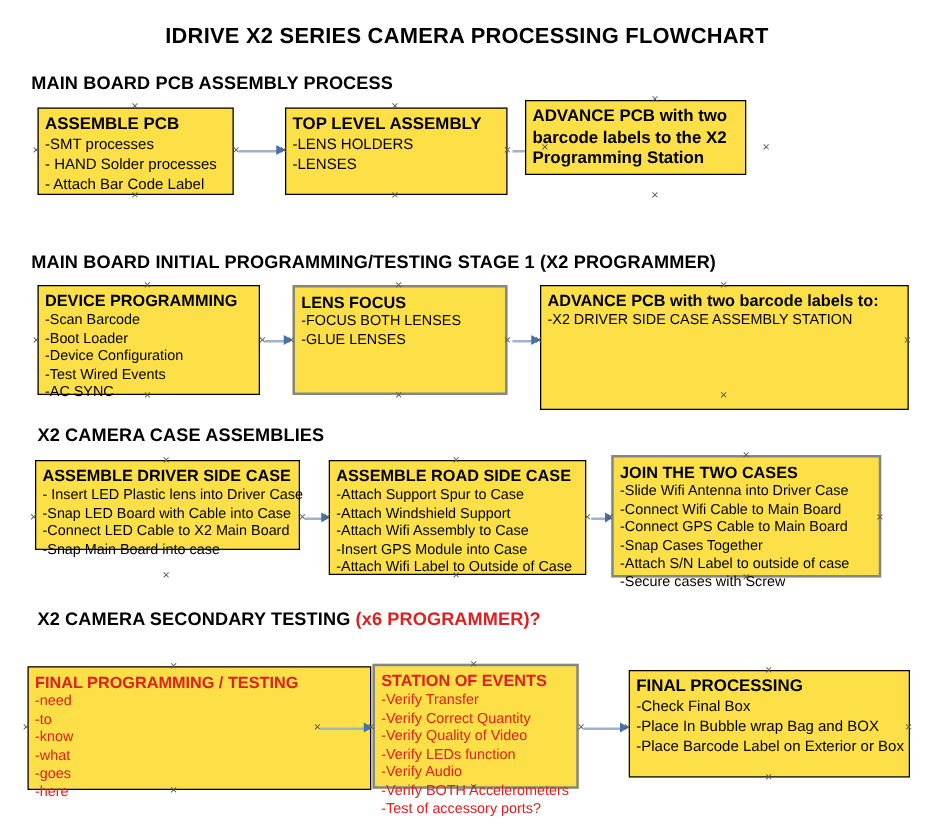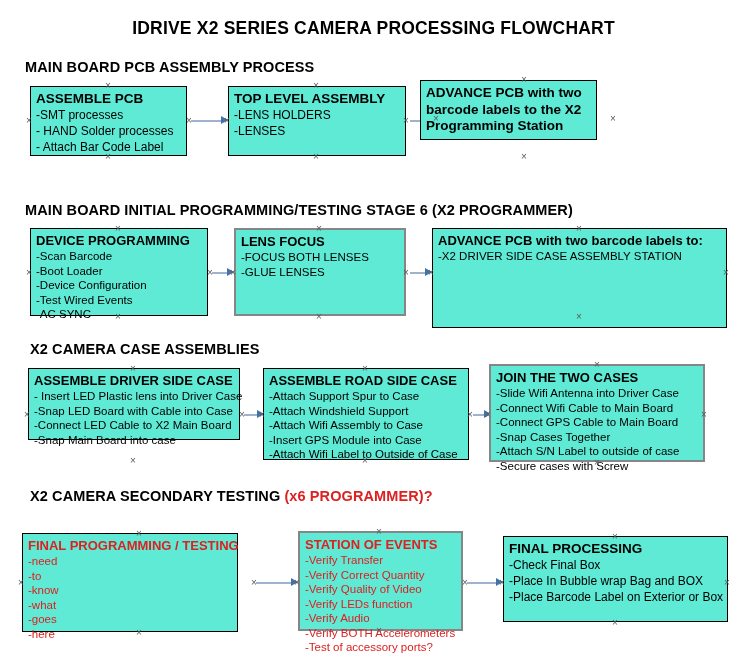--- a/index.html
+++ b/index.html
@@ -41,21 +41,21 @@
     letter-spacing: 0.1px;
   }
   .section-title .accent-red {
     color: #dd2020;
   }
 
   
   .node {
     position: absolute;
     box-sizing: border-box;
-    background: #5eead4;
+    background: #fde047;
     border: 1px solid #000000;
     padding: 4px 5px 0 5px;
     overflow: visible;
   }
   .node.gray-border {
     border: 2px solid #868686;
   }
   .node .node-title {
     font-size: 13px;
     font-weight: bold;
@@ -156,21 +156,21 @@
 
   <div class="node big-title multiline-title" style="left:420px; top:80px; width:177px; height:60px;">
     <div class="node-title">ADVANCE PCB with two barcode labels to the  X2 Programming Station</div>
   </div>
   <span class="handle" style="left:521px; top:75px;">×</span>
   <span class="handle" style="left:433px; top:114px;">×</span>
   <span class="handle" style="left:610px; top:114px;">×</span>
   <span class="handle" style="left:521px; top:152px;">×</span>
 
   <div class="section-title" style="left:25px; top:202px;">
-    <span>MAIN BOARD INITIAL PROGRAMMING/TESTING STAGE 6 (X2 PROGRAMMER)</span>
+    <span>MAIN BOARD INITIAL PROGRAMMING/TESTING STAGE 1 (X2 PROGRAMMER)</span>
   </div>
 
   <div class="node" style="left:30px; top:228px; width:178px; height:88px;">
     <div class="node-title">DEVICE PROGRAMMING</div>
     <div class="node-lines">
       <div>-Scan Barcode</div>
       <div>-Boot Loader</div>
       <div>-Device Configuration</div>
       <div>-Test Wired Events</div>
       <div>-AC SYNC</div>
@@ -262,21 +262,21 @@
   </div>
   <span class="handle" style="left:594px; top:360px;">×</span>
   <span class="handle" style="left:485px; top:410px;">×</span>
   <span class="handle" style="left:701px; top:410px;">×</span>
   <span class="handle" style="left:594px; top:458px;">×</span>
 
   <div class="section-title" style="left:30px; top:488px;">
     <span>X2 CAMERA SECONDARY TESTING </span><span class="accent-red">(x6 PROGRAMMER)?</span>
   </div>
 
-  <div class="node red" style="left:22px; top:533px; width:216px; height:99px;">
+  <div class="node red" style="left:22px; top:533px; width:275px; height:99px;">
     <div class="node-title">FINAL PROGRAMMING / TESTING</div>
     <div class="node-lines">
       <div>-need</div>
       <div>-to</div>
       <div>-know</div>
       <div>-what</div>
       <div>-goes</div>
       <div>-here</div>
     </div>
   </div>

